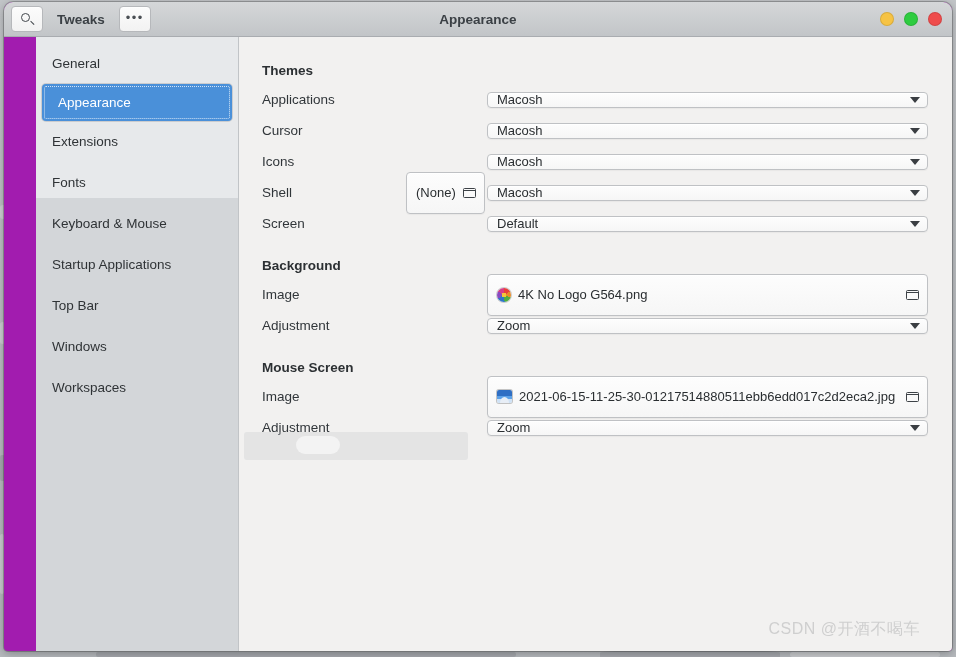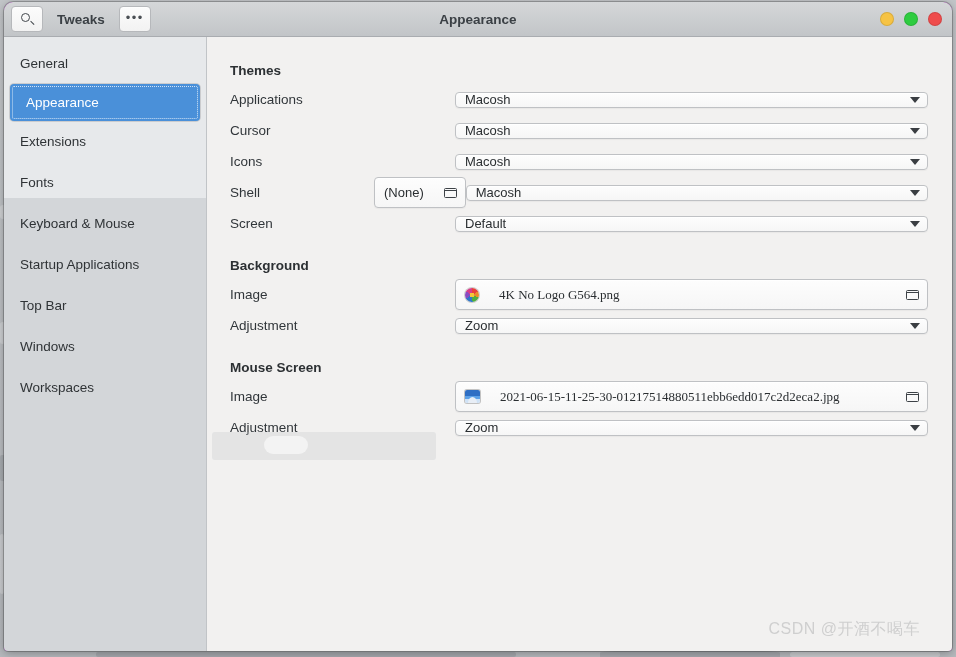--- a/index.html
+++ b/index.html
@@ -113,20 +113,21 @@
     border-radius: 50%;
     box-shadow: 0 0 0 1px rgba(0,0,0,0.12) inset;
     cursor: default;
   }
 
   
   #body {
     flex: 1 1 auto;
     display: flex;
     min-height: 0;
+    padding-left: 32px;
   }
 
   
   #sidebar {
     width: 203px;
     flex: 0 0 203px;
     border-right: 1px solid #c1c4c7;
     background: #d3d6d9;
     position: relative;
     padding-top: 6px;
@@ -231,37 +232,37 @@
   .caret {
     width: 0; height: 0;
     border-left: 5px solid transparent;
     border-right: 5px solid transparent;
     border-top: 6px solid #3a3e42;
     margin-left: 8px;
     flex: 0 0 auto;
   }
 
   .filebtn {
-    height: 31px;
+    height: 42px;
     background: linear-gradient(#fdfdfd, #f6f6f6);
     border: 1px solid #bfc1c4;
     border-radius: 4px;
     display: flex;
     align-items: center;
-    gap: 20px;
+    gap: 7px;
     padding: 0 7px 0 9px;
     font-size: 13px;
     color: #2a2e31;
     box-sizing: border-box;
     box-shadow: 0 1px 0 rgba(255,255,255,0.8) inset, 0 1px 1px rgba(0,0,0,0.04);
     cursor: default;
     white-space: nowrap;
     overflow: hidden;
   }
-  .filebtn.grow { flex: 1 1 auto; justify-content: space-between; font-family: Liberation Serif, serif; }
+  .filebtn.grow { flex: 1 1 auto; justify-content: space-between; }
   .filebtn .fname {
     overflow: hidden;
     text-overflow: ellipsis;
     flex: 1 1 auto;
   }
   .filebtn.none-btn { flex: 0 0 auto; }
 
   .folder-ico {
     flex: 0 0 auto;
     width: 14px; height: 12px;

